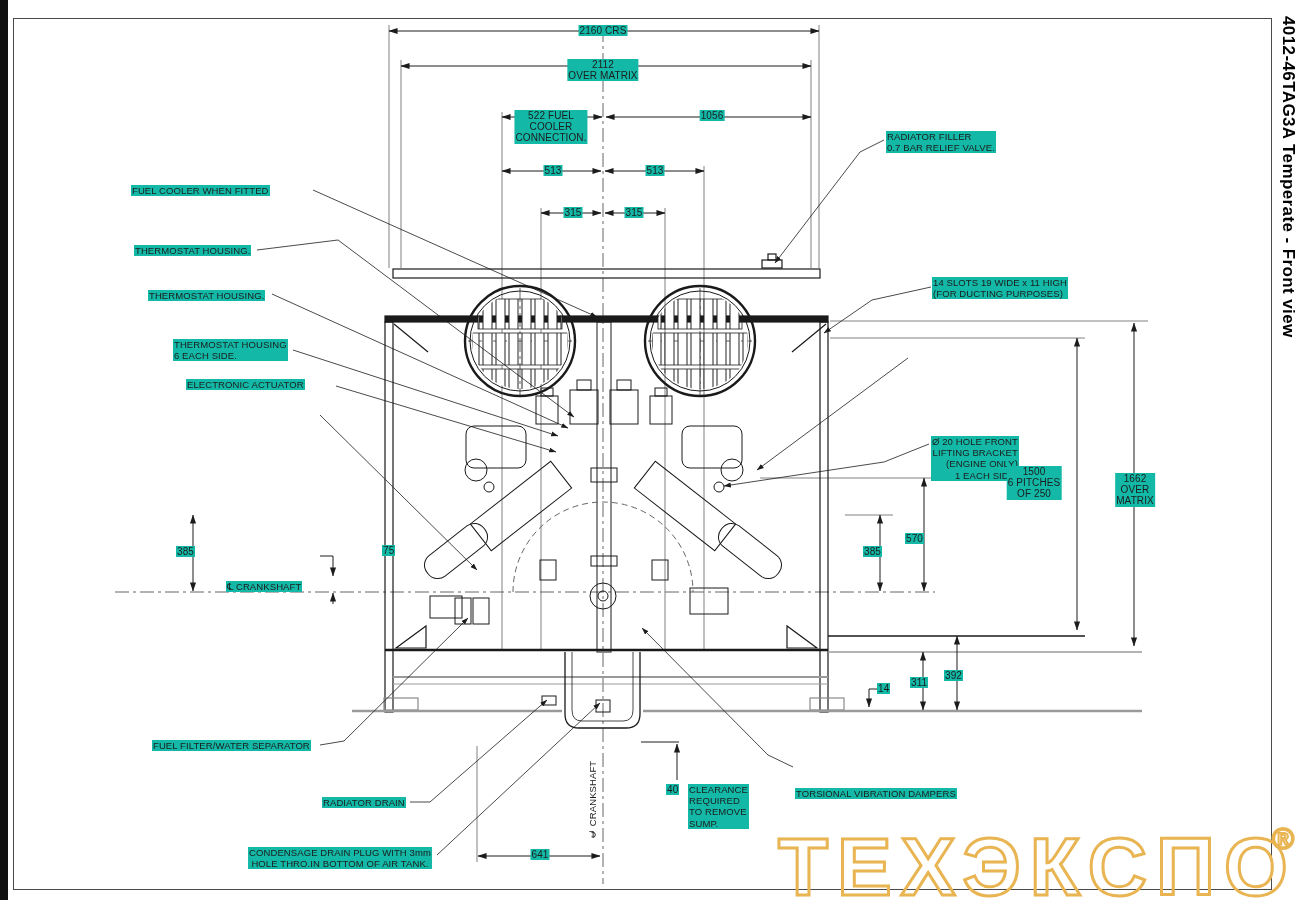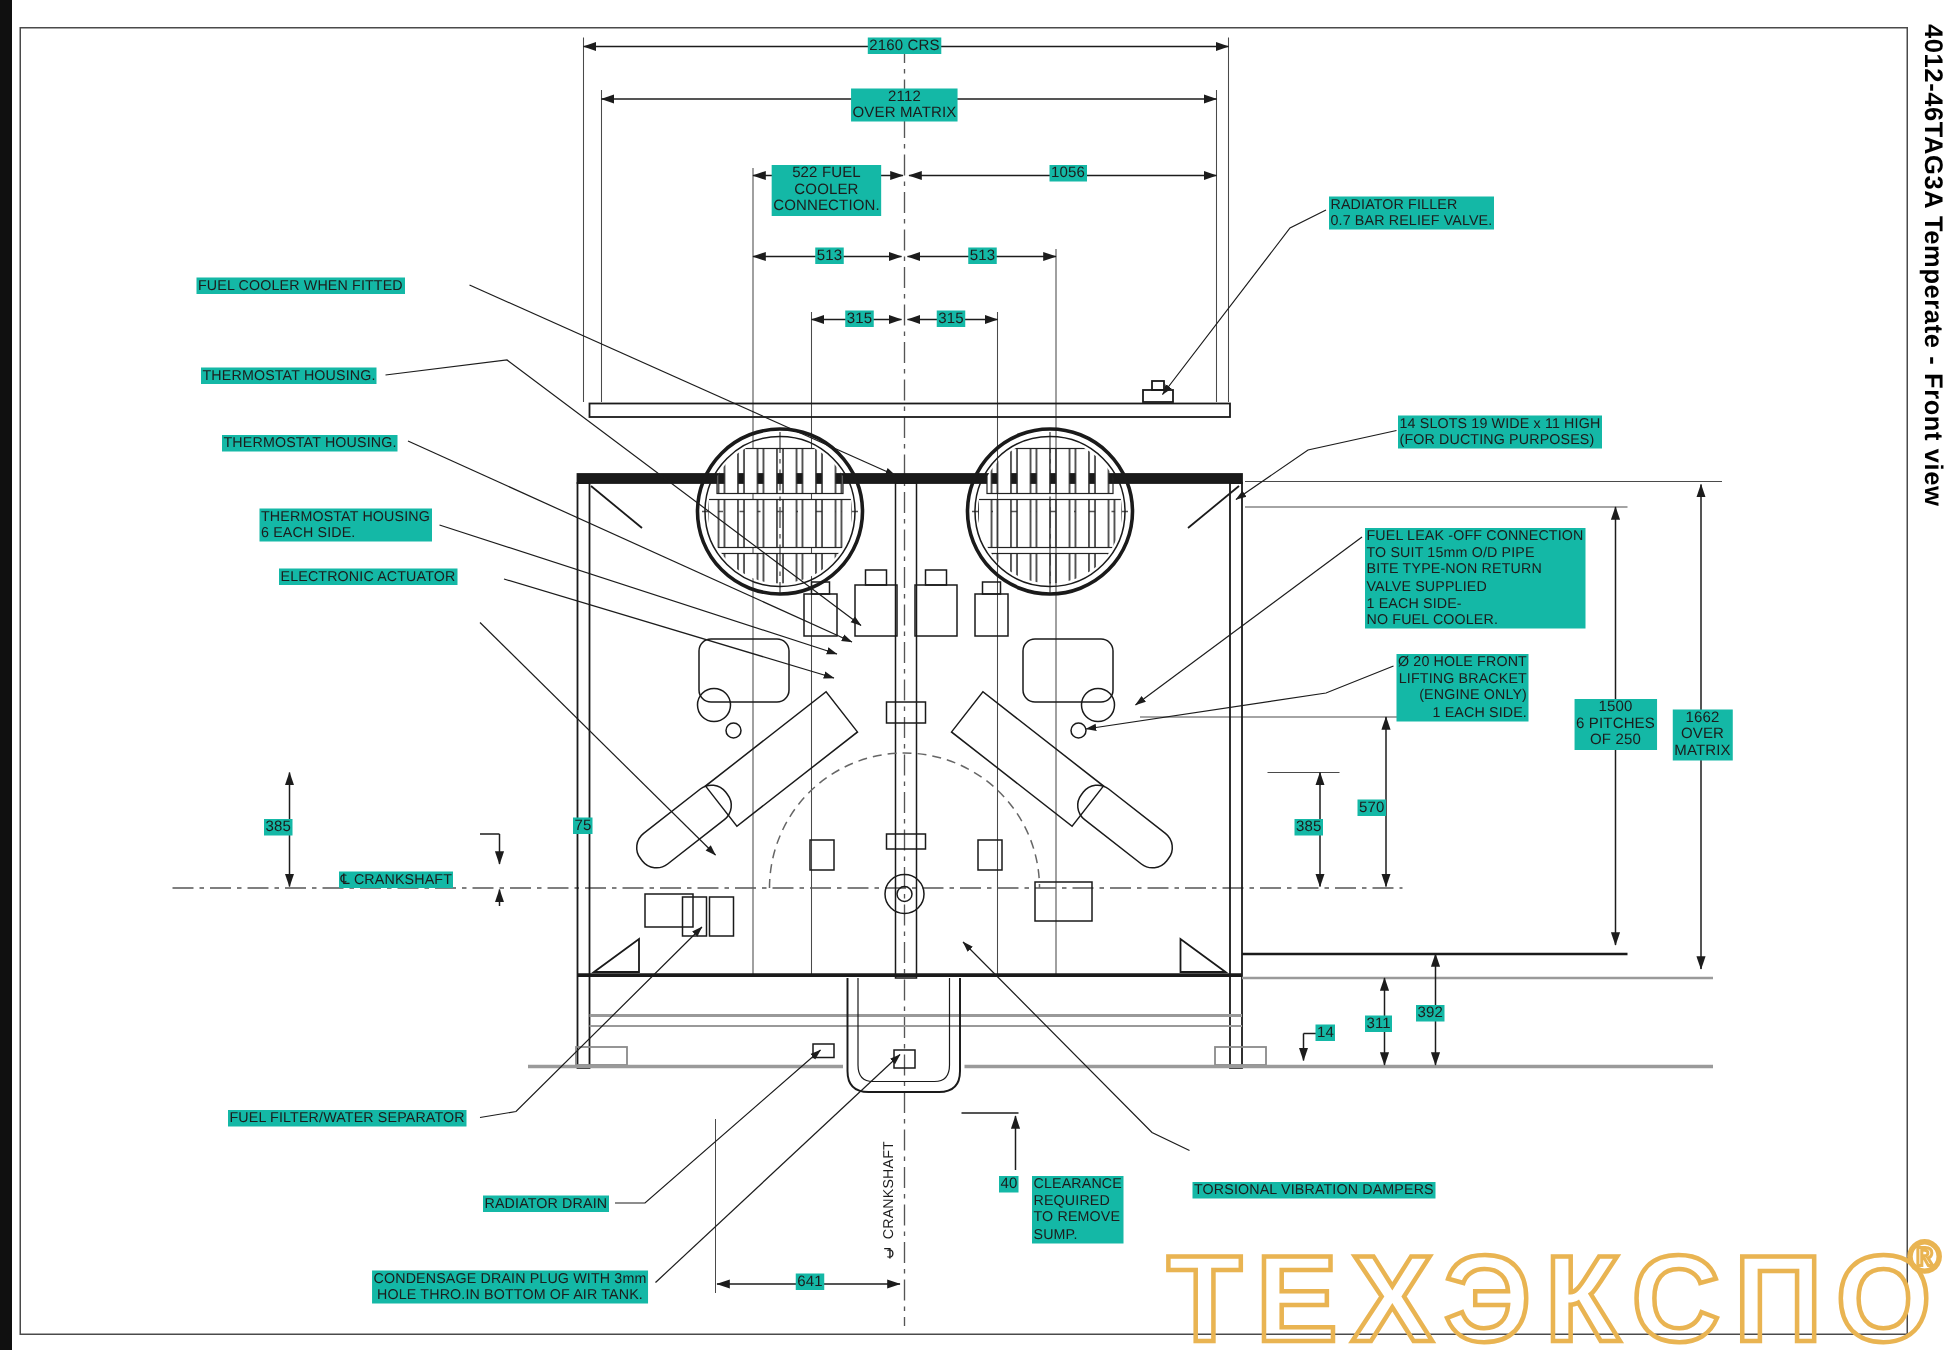--- a/index.html
+++ b/index.html
@@ -229,33 +229,27 @@
 SUMP.</div>
   <div class="lbl" style="left:795px;top:762px;margin-top:26px;">TORSIONAL VIBRATION DAMPERS</div>
   <div class="lbl dim" style="left:877px;top:683px;">14</div>
   <div class="lbl dim" style="left:910px;top:677px;">311</div>
   <div class="lbl dim" style="left:944px;top:670px;">392</div>
 
   <div class="lbl" style="left:886px;top:131px;">RADIATOR FILLER
 0.7 BAR RELIEF VALVE.</div>
   <div class="lbl" style="left:932px;top:277px;">14 SLOTS 19 WIDE x 11 HIGH
 (FOR DUCTING PURPOSES)</div>
-  <div class="lbl" style="left:910px;top:352px;">FUEL LEAK -OFF CONNECTION
-TO SUIT 15mm O/D PIPE
-BITE TYPE-NON RETURN
-VALVE SUPPLIED
-1 EACH SIDE-
-NO FUEL COOLER.</div>
   <div class="lbl" style="left:931px;top:436px;text-align:right;">Ø 20 HOLE FRONT
 LIFTING BRACKET
 (ENGINE ONLY)
 1 EACH SIDE.</div>
   <div class="lbl dim" style="left:905px;top:533px;">570</div>
   <div class="lbl dim" style="left:863px;top:546px;">385</div>
-  <div class="lbl dim ctr" style="left:1077px;top:466px;">1500
+  <div class="lbl dim ctr" style="left:1034px;top:466px;">1500
 6 PITCHES
 OF 250</div>
   <div class="lbl dim ctr" style="left:1135px;top:473px;">1662
 OVER
 MATRIX</div>
 
   <div class="title-strip">4012-46TAG3A Temperate - Front view</div>
 
   <div class="watermark">ТЕХЭКСПО</div>
   <div class="wm-reg">®</div>

